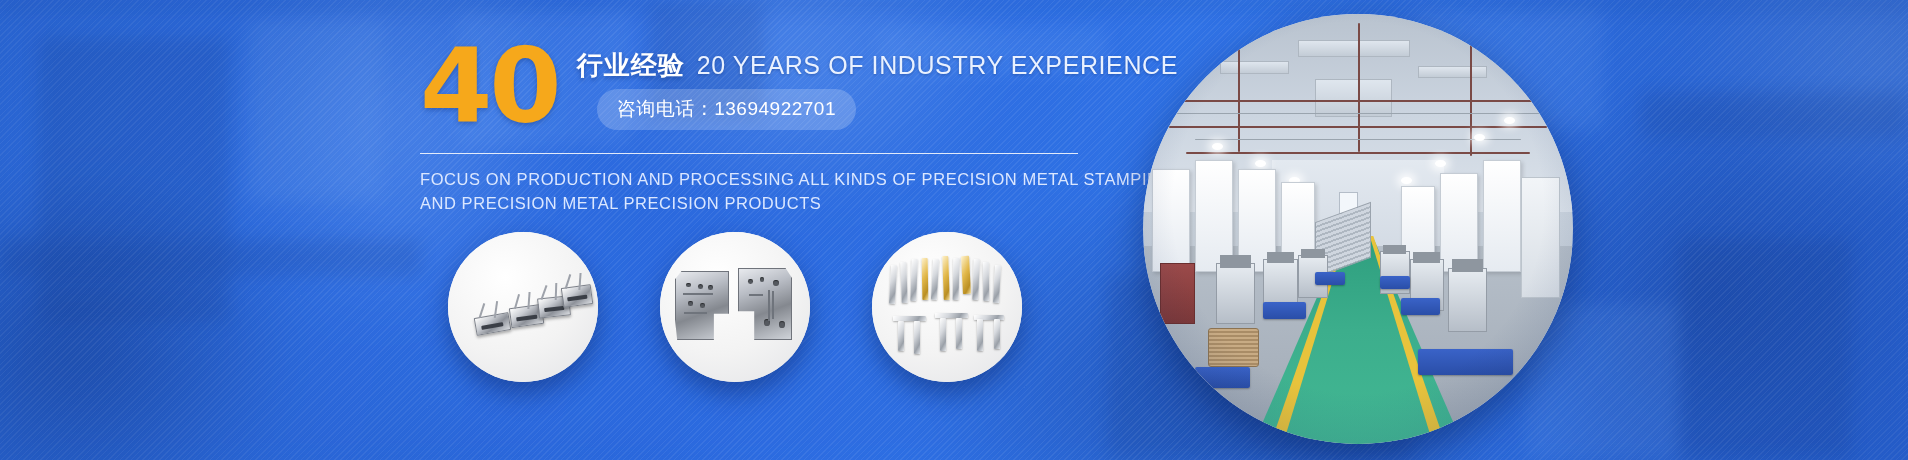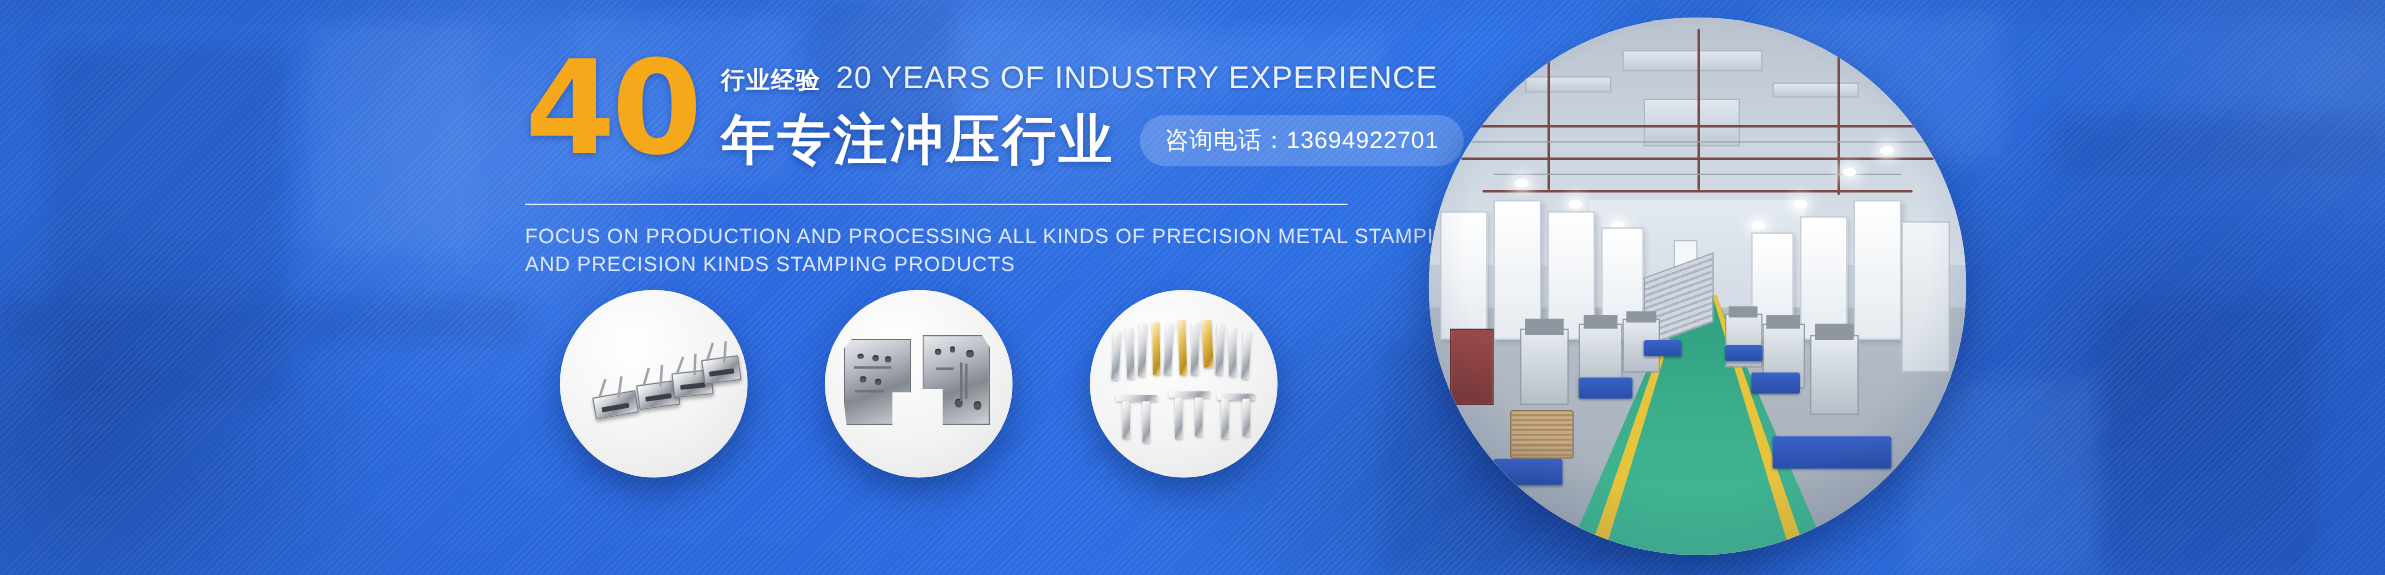--- a/index.html
+++ b/index.html
@@ -43,21 +43,21 @@
   .copy{position:absolute;left:420px;top:42px;width:680px;}
   .head-row{display:flex;align-items:flex-start;}
   .big20{
     font-size:104px;line-height:.86;font-weight:bold;letter-spacing:-3px;
     color:#f6a81b;font-family:"DejaVu Sans","Liberation Sans",sans-serif;
     margin-right:18px;text-shadow:0 2px 5px rgba(10,40,110,.35);
   }
   .head-text{padding-top:6px;}
   .line1{display:flex;align-items:baseline;white-space:nowrap;}
   .cn-sm{
-    font-size:19px;font-weight:bold;color:#ffffff;letter-spacing:1px;
+    font-size:26px;font-weight:bold;color:#ffffff;letter-spacing:1px;
     text-shadow:0 2px 4px rgba(10,40,110,.45);
     font-family:Liberation Serif, serif;
   }
   .en-sm{
     font-size:25px;color:#e9f1ff;letter-spacing:.6px;margin-left:12px;font-weight:300;
     text-shadow:0 1px 3px rgba(10,40,110,.4);
   }
   .line2{display:flex;align-items:center;margin-top:6px;white-space:nowrap;}
   .cn-big{
     font-size:43px;font-weight:bold;color:#ffffff;letter-spacing:2px;
@@ -168,29 +168,28 @@
 
   <div class="copy">
     <div class="head-row">
       <div class="big20">40</div>
       <div class="head-text">
         <div class="line1">
           <span class="cn-sm">行业经验</span>
           <span class="en-sm">20 YEARS OF INDUSTRY EXPERIENCE</span>
         </div>
         <div class="line2">
-          <span class="cn-big">年专注冲压行业</span>
           <span class="phone-pill">咨询电话：13694922701</span>
         </div>
       </div>
     </div>
     <div class="divider"></div>
     <div class="desc">
       <div>FOCUS ON PRODUCTION AND PROCESSING ALL KINDS OF PRECISION METAL STAMPING MOLDS</div>
-      <div>AND PRECISION KINDS STAMPING PRODUCTS</div>
+      <div>AND PRECISION METAL PRECISION PRODUCTS</div>
     </div>
   </div>
 
   <div class="circles">
 
     <div class="pcircle">
       <div class="pc-bg"></div>
       <div class="part conn" style="left:18%;top:55%;width:23%;height:12%;transform:rotate(-10deg);">
         <div class="slot"></div>
         </div>

